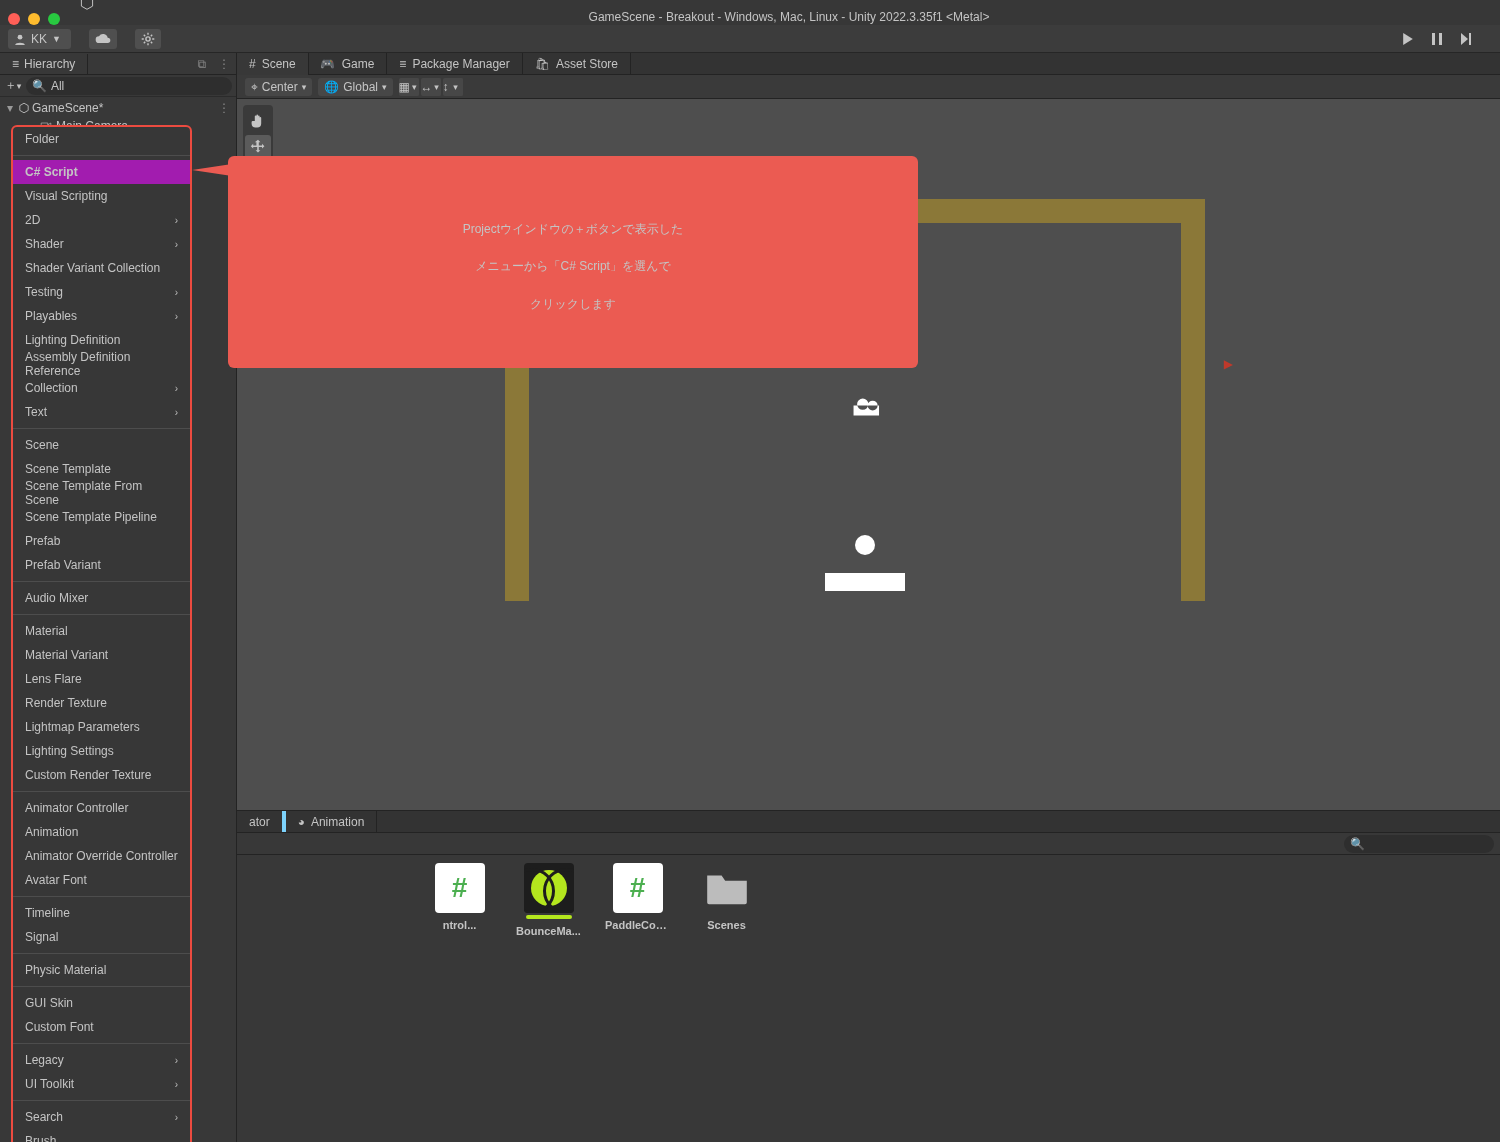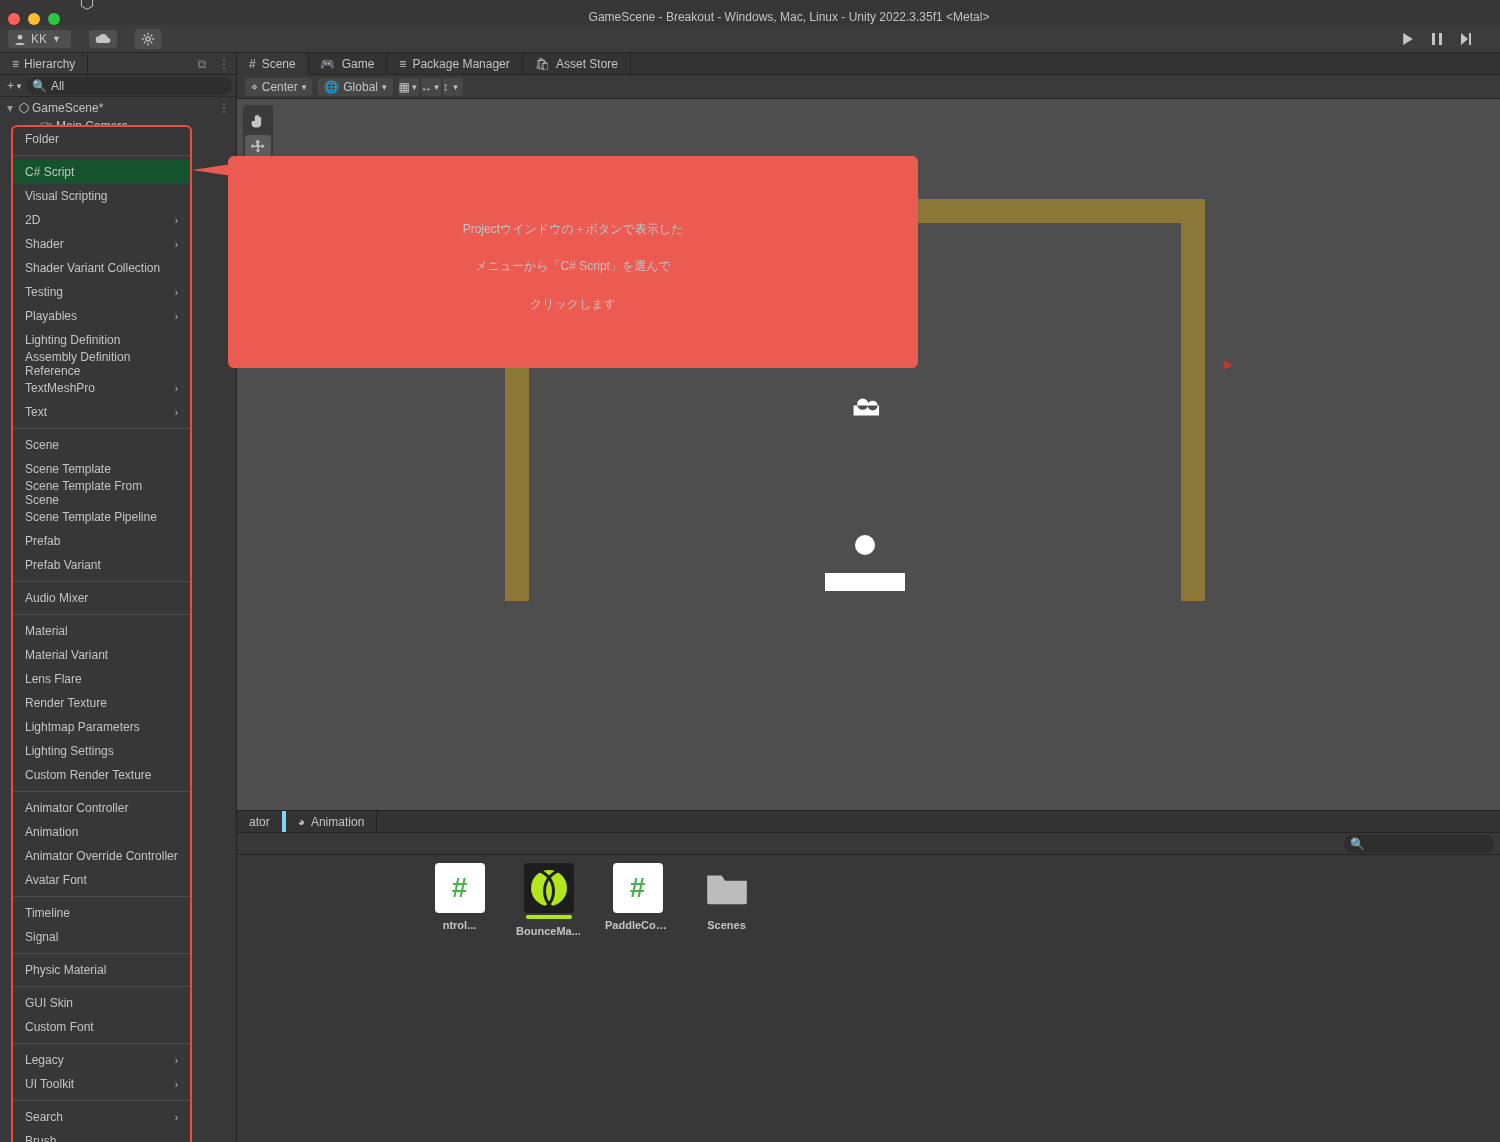--- a/index.html
+++ b/index.html
@@ -10,21 +10,21 @@
   .traffic { display: flex; gap: 8px; margin-right: 20px; }
   .traffic span { width: 12px; height: 12px; border-radius: 50%; display: block; }
   .t-close   { background:#ff5f57; }
   .t-min     { background:#febc2e; }
   .t-max     { background:#28c840; }
   .titlebar .title { flex:1; text-align:center; color:#d5d5d5; }
   .titlebar .title .uicon { margin-right:6px; vertical-align:middle; }
 
   
   .topbar { height:28px; background:#3c3c3c; display:flex; align-items:center; padding:0 8px; border-bottom:1px solid #262626;}
-  .topbar .left   { display:flex; align-items:center; gap:18px; flex:1;}
+  .topbar .left   { display:flex; gap:18px; flex:1;}
   .topbar .right  { display:flex; align-items:center; gap:18px; padding-right:20px;}
   .acct-btn { background:#4f4f4f; border-radius:3px; padding:2px 10px 2px 6px; display:flex; align-items:center; gap:5px;}
   .tiny-btn { background:#4f4f4f; border-radius:3px; padding:3px 6px; display:flex; align-items:center; }
   .chev-down { font-size:9px; }
   .icon-btn { display:flex; align-items:center; justify-content:center; }
 
   
   .workspace { position:absolute; top:53px; left:0; right:0; bottom:0; display:flex; }
 
   
@@ -85,21 +85,21 @@
   .tennis-ball:before, .tennis-ball:after { content:""; position:absolute; width:40px; height:40px; border:3px solid #1d1d1d; border-radius:50%; }
   .tennis-ball:before { left:-22px; top:-2px; }
   .tennis-ball:after  { right:-22px; top:-2px; }
   .material-wrap{ width:50px; height:50px; overflow:hidden; display:flex; align-items:center; justify-content:center; border-radius:4px; background:#1d1d1d;}
   .sel-under { width:46px; height:4px; background:#b4e61e; border-radius:2px; margin-top:-4px;}
 
   
   .ctx-menu { position:absolute; left:11px; top:125px; width:181px; background:#373737; border:2px solid #ec4b40; border-radius:6px; padding-bottom:6px; z-index:50;}
   .ctx-item { height:17.1px; padding:12px 12px; display:flex; align-items:center; justify-content:space-between; font-size:12px; color:#dcdcdc;}
   .ctx-item.disabled { color:#6a6a6a; }
-  .ctx-item.highlight { background:#14532d; color:#fff; }
+  .ctx-item.highlight { background:#a21caf; color:#fff;font-weight:bold; }
   .ctx-item .arrow { font-size:10px; color:#bbb;}
   .ctx-sep { height:1px; background:#4d4d4d; margin:4px 0;}
 
   
   .callout { position:absolute; left:228px; top:156px; width:690px; height:212px; background:#eb5b52; border-radius:6px; color:#fff; display:flex; align-items:center; justify-content:center; z-index:60; }
   .callout p { font-size:24px; color:#fff; line-height:1.55; text-align:center; font-weight:300;}
   .callout-tail { position:absolute; left:192px; top:164px; width:0; height:0; border-top:6px solid transparent; border-bottom:6px solid transparent; border-right:40px solid #eb5b52; z-index:59;}
 
   svg{ display:block; }
 </style>
@@ -361,21 +361,21 @@
       <span>Playables</span>
       <span class="arrow">›</span>
     </div>
     <div class="ctx-item">
       <span>Lighting Definition</span>
     </div>
     <div class="ctx-item">
       <span>Assembly Definition Reference</span>
     </div>
     <div class="ctx-item">
-      <span>TextMeshPro</span>
+      <span>Collection</span>
       <span class="arrow">›</span>
     </div>
     <div class="ctx-item">
       <span>Text</span>
       <span class="arrow">›</span>
     </div>
     <div class="ctx-sep"></div>
     <div class="ctx-item">
       <span>Scene</span>
     </div>

